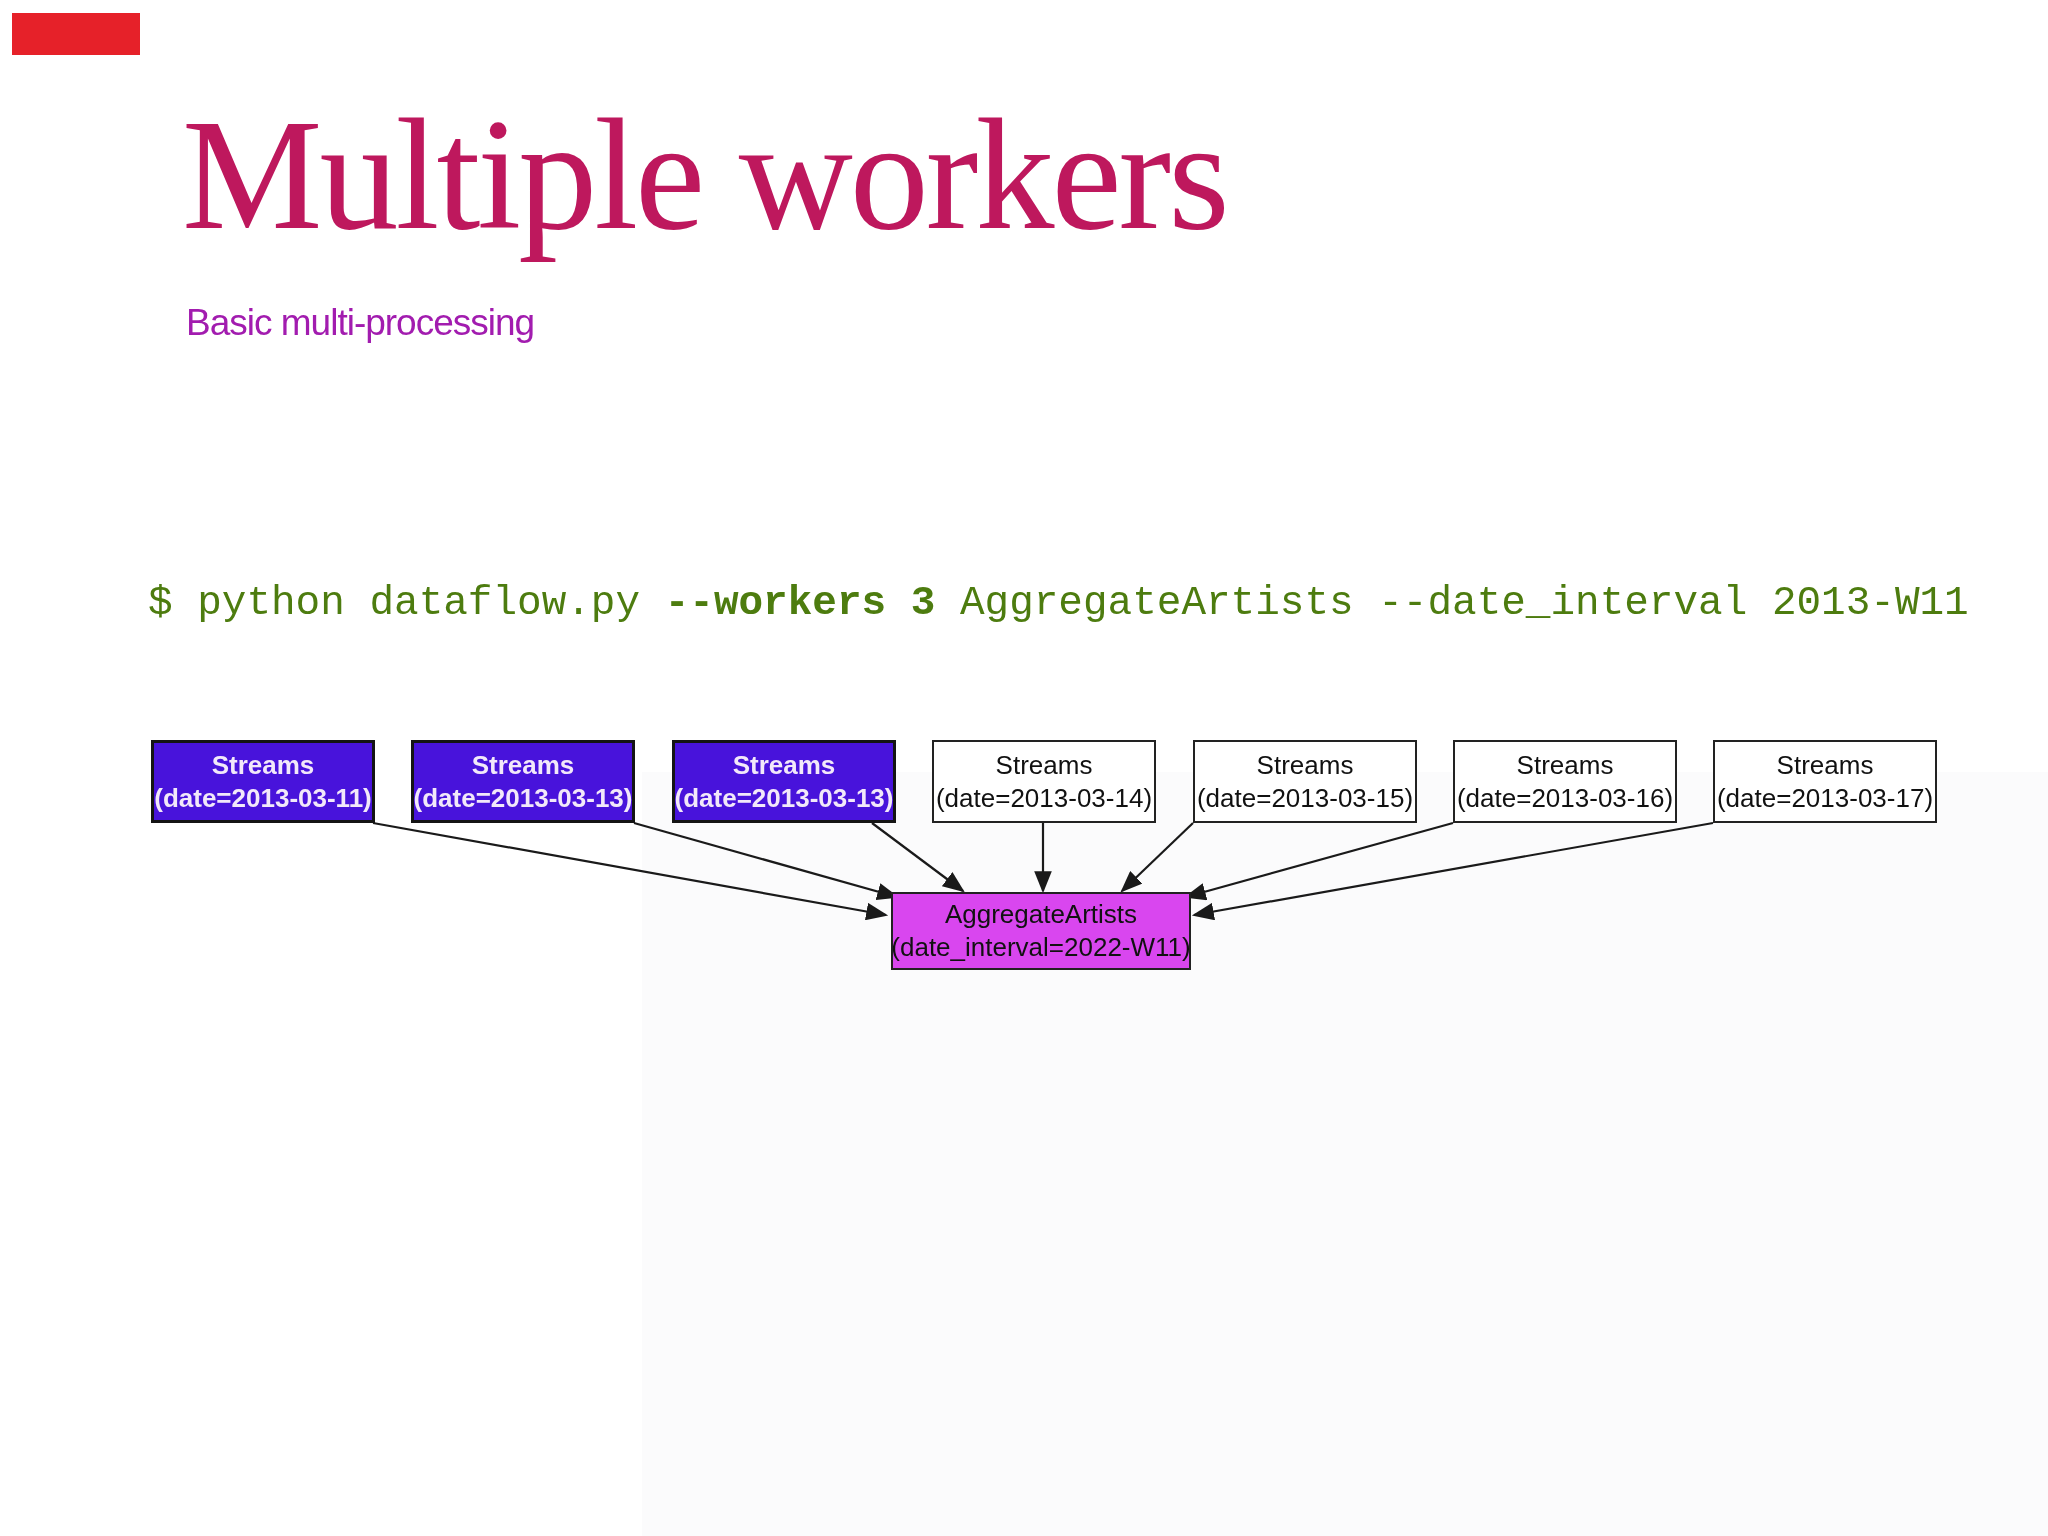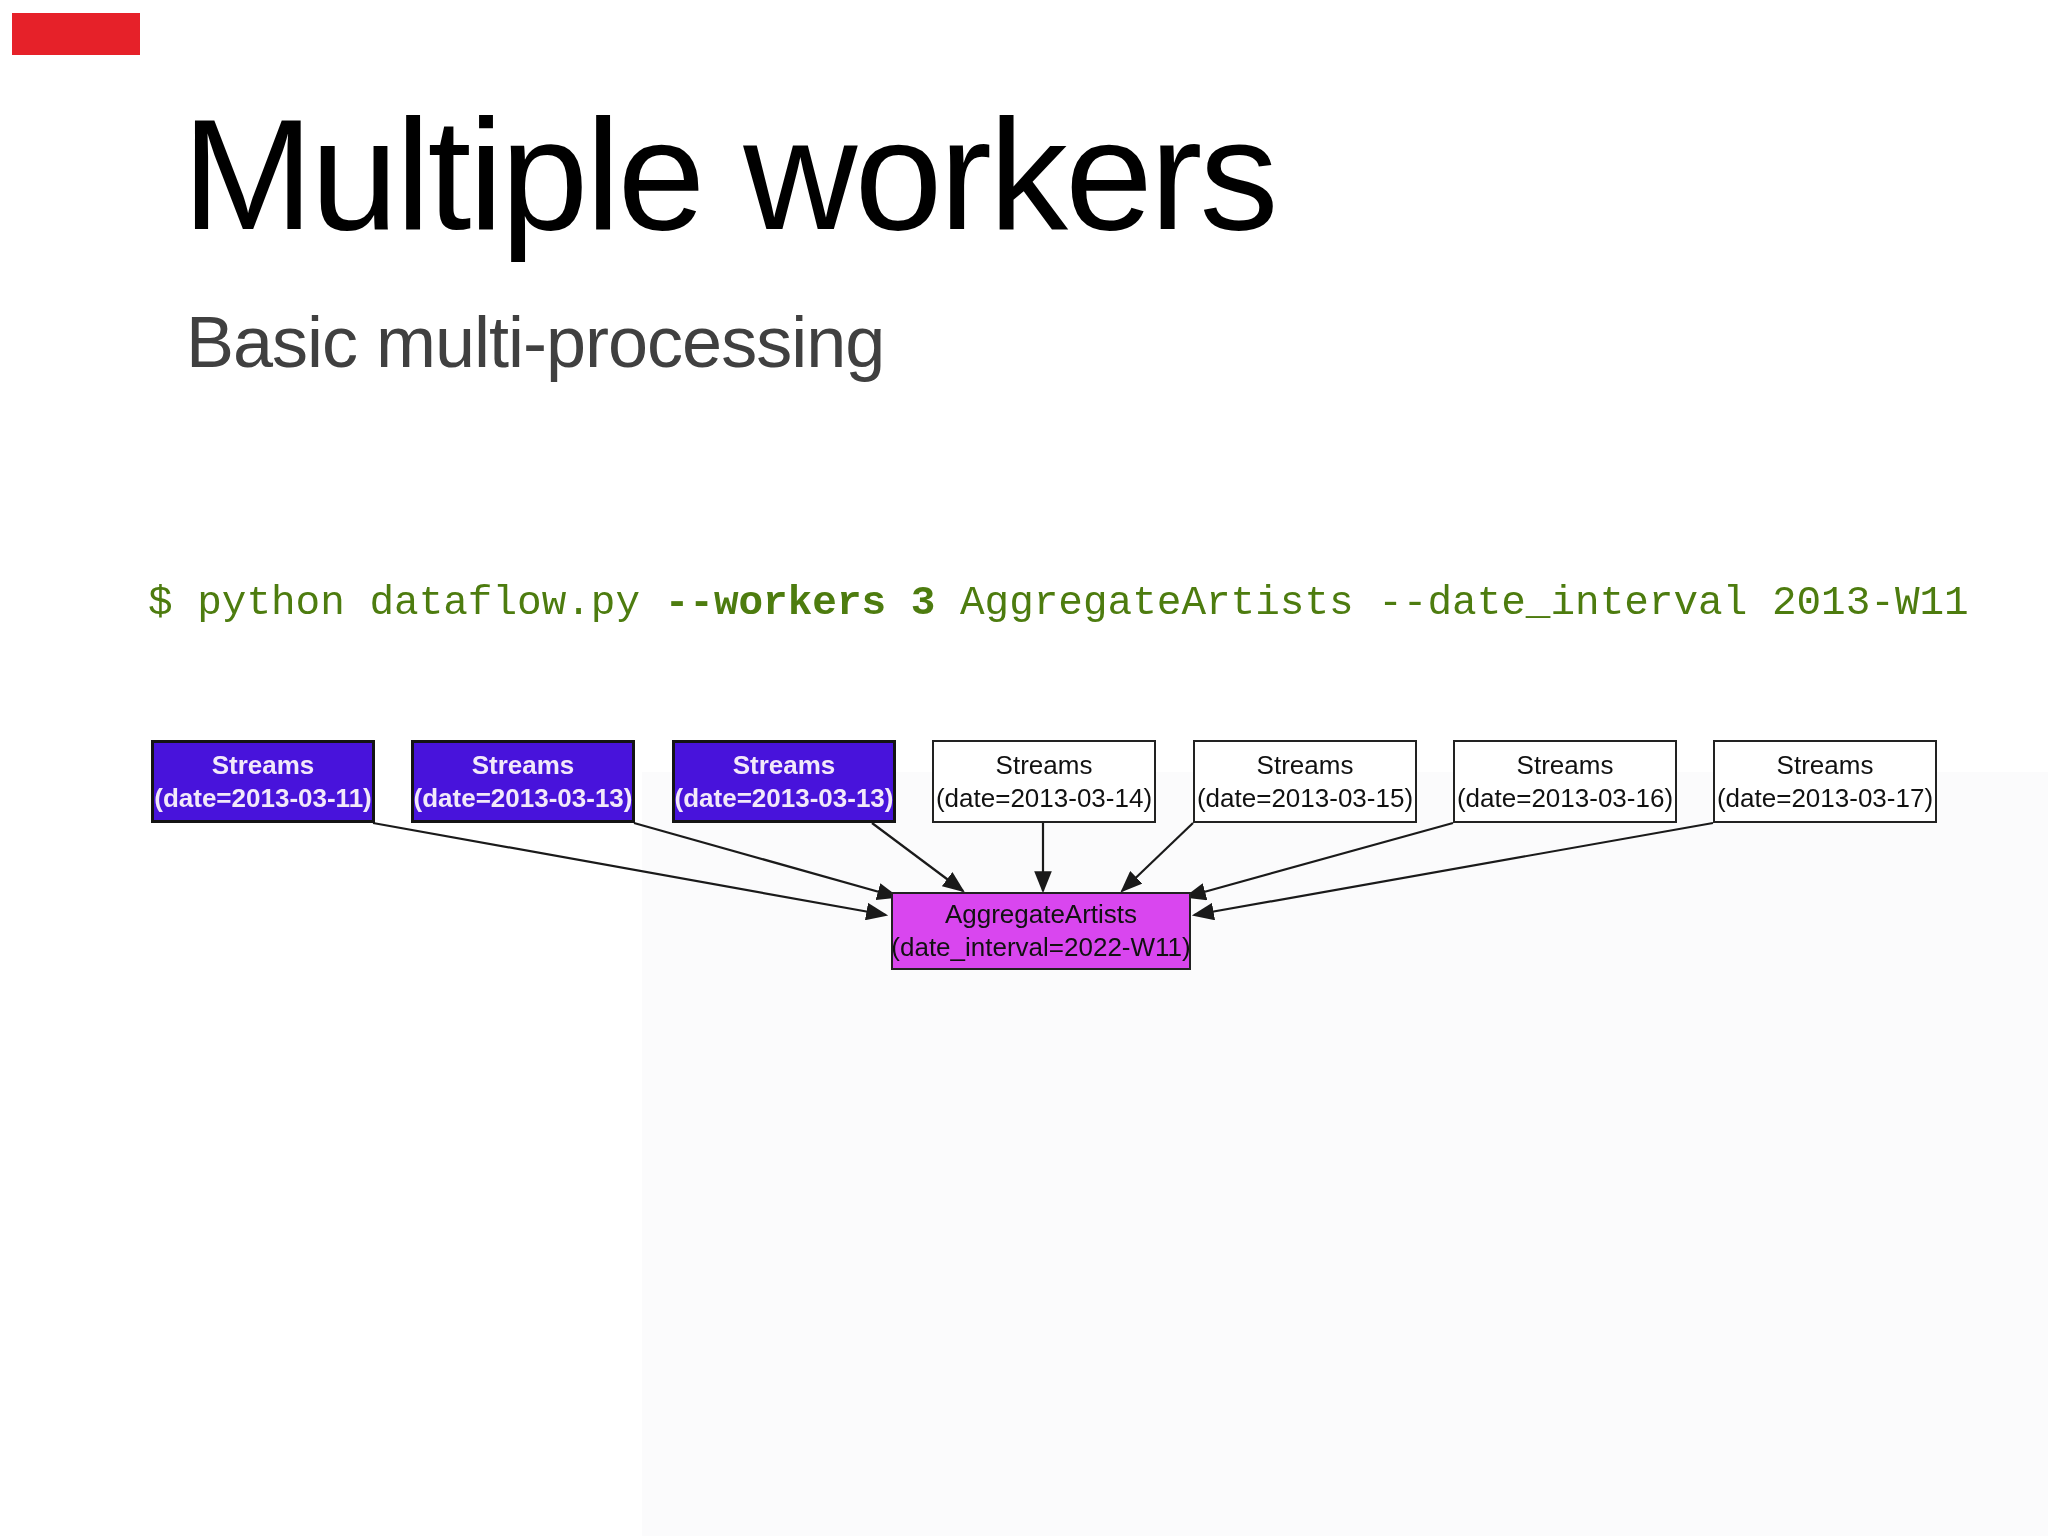--- a/index.html
+++ b/index.html
@@ -34,32 +34,33 @@
     height: 42px;
   }
   .page-title {
     position: absolute;
     left: 182px;
     top: 92px;
     font-size: 158px;
     line-height: 1.05;
     font-weight: 300;
     letter-spacing: -3px;
-    color: #000000;
+    color: #be185d;
     white-space: nowrap;
+    font-family: Liberation Serif, serif;
   }
   .page-subtitle {
     position: absolute;
     left: 186px;
     top: 303px;
-    font-size: 72px;
+    font-size: 37px;
     line-height: 1.1;
     font-weight: 300;
     letter-spacing: -1px;
-    color: #404040;
+    color: #a21caf;
     white-space: nowrap;
   }
   .command-line {
     position: absolute;
     left: 148px;
     top: 580px;
     font-family: "Liberation Mono", "DejaVu Sans Mono", monospace;
     font-size: 41px;
     color: #4d7c0f;
     white-space: pre;

